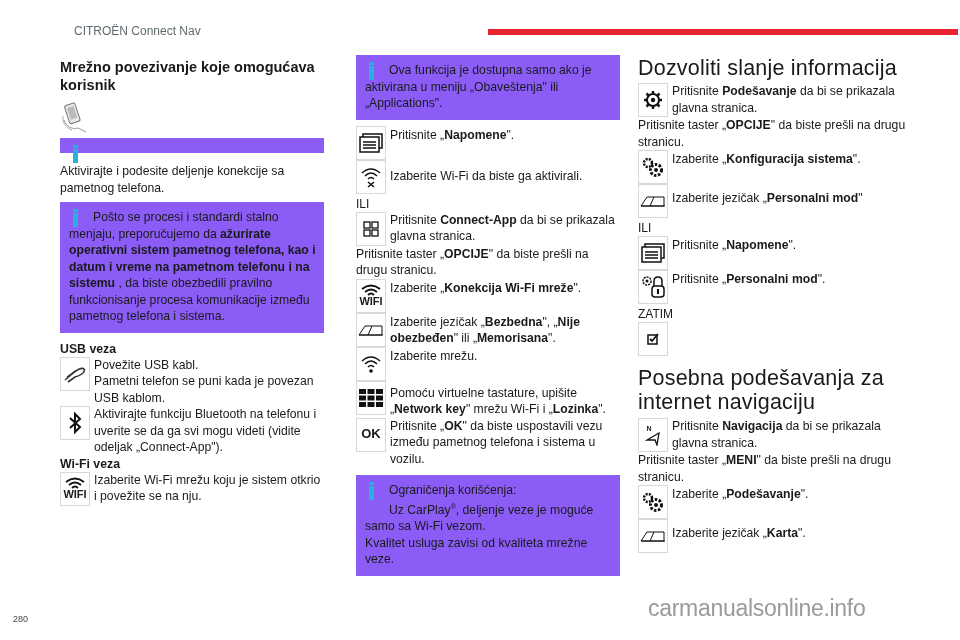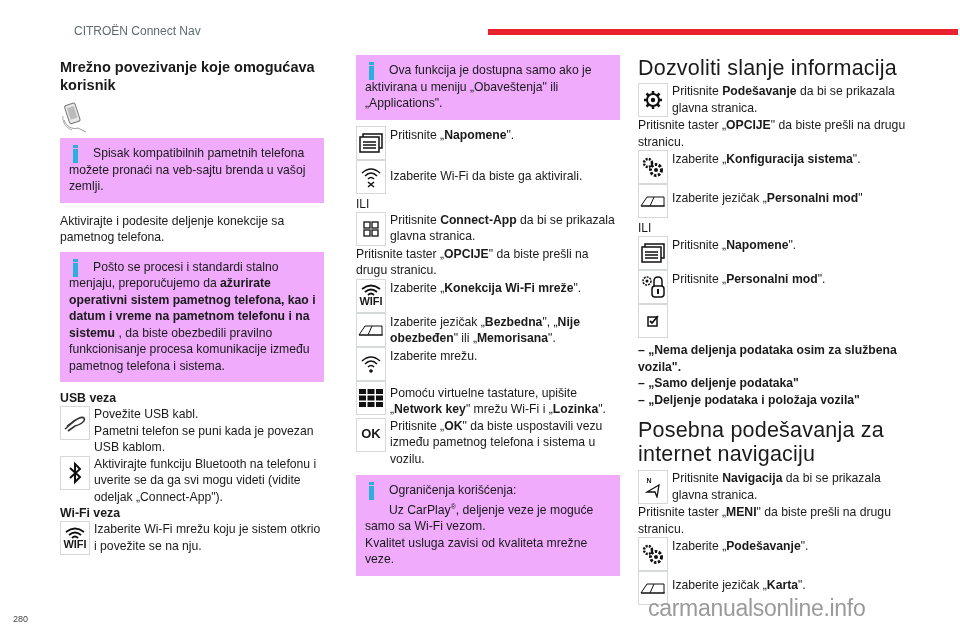--- a/index.html
+++ b/index.html
@@ -14,21 +14,21 @@
   .col1 { left: 60px; width: 264px; }
   .col2 { left: 356px; width: 264px; }
   .col3 { left: 638px; width: 270px; }
 
   .h2 { font-weight: bold; font-size: 14.5px; line-height: 18px; margin-top: 3px; }
   .h1 { font-weight: normal; font-size: 21.5px; line-height: 24px; letter-spacing: 0.2px; }
   .sub { font-weight: bold; font-size: 12.3px; line-height: 16px; }
   p { margin: 0; }
   .para { margin-top: 8px; }
 
-  .info { background: #f0abfc; padding: 7px 8px 8px 9px; position: relative; margin-top: 6px; }
+  .info { background: #8b5cf6; padding: 7px 8px 8px 9px; position: relative; margin-top: 6px; }
   .info .ibar { position: absolute; left: 13px; top: 11px; width: 5px; height: 14px; background: #2bb0dc; }
   .info .ibar::before { content: ""; position: absolute; left: 0; top: -4px; width: 5px; height: 3px; background: #2bb0dc; }
   .info .first { text-indent: 24px; }
 
   .step { display: flex; align-items: flex-start; min-height: 32px; }
   .step .ic { flex: 0 0 30px; width: 30px; height: 34px; border: 1px solid #d6d9da; margin-right: 4px; display: flex; align-items: center; justify-content: center; background: #fff; }
   .step .tx { padding-top: 1px; }
   .stepwrap { position: relative; }
   .float-ic { float: left; width: 30px; height: 34px; border: 1px solid #d6d9da; margin-right: 4px; display: flex; align-items: center; justify-content: center; background: #fff; }
   .clear { clear: both; }
@@ -48,21 +48,20 @@
   <div style="margin-top:8px; width:30px; height:32px;">
     <svg width="30" height="32" viewBox="0 0 30 32">
       <rect x="7" y="2" width="11" height="19" rx="2" transform="rotate(-18 12 12)" fill="#e8e8e8" stroke="#777" stroke-width="1"></rect>
       <rect x="9" y="5" width="7" height="12" transform="rotate(-18 12 12)" fill="#bbb"></rect>
       <path d="M4 18 C 6 24, 12 28, 18 26 L 26 30" fill="none" stroke="#999" stroke-width="1"></path>
       <path d="M3 14 C 2 20, 6 26, 12 28" fill="none" stroke="#aaa" stroke-width="1"></path>
     </svg>
   </div>
   <div class="info" style="margin-top:4px;">
     <span class="ibar"></span>
-    <p class="first">Spisak kompatibilnih pametnih telefona možete pronaći na veb-sajtu brenda u vašoj zemlji.</p>
   </div>
   <p class="para" style="margin-top:10px;">Aktivirajte i podesite deljenje konekcije sa pametnog telefona.</p>
   <div class="info" style="margin-top:6px;">
     <span class="ibar"></span>
     <p class="first"><span>Pošto se procesi i standardi stalno menjaju, preporučujemo da </span><b>ažurirate operativni sistem pametnog telefona, kao i datum i vreme na pametnom telefonu i na sistemu</b><span> , da biste obezbedili pravilno funkcionisanje procesa komunikacije između pametnog telefona i sistema.</span></p>
   </div>
 
   <div class="sub" style="margin-top:8px;">USB veza</div>
   <div class="stepwrap">
     <span class="float-ic">
@@ -262,32 +261,28 @@
       <svg width="26" height="26" viewBox="0 0 26 26">
           <circle cx="7" cy="7" r="4" fill="none" stroke="#111" stroke-width="1.5" stroke-dasharray="2 1"></circle>
           <circle cx="7" cy="7" r="1.5" fill="#111"></circle>
           <path d="M14 12 V7 Q14 3 18 3 Q22 3 22 7 V12" fill="none" stroke="#111" stroke-width="1.5"></path>
           <rect x="12" y="12" width="12" height="11" rx="3" fill="none" stroke="#111" stroke-width="1.5"></rect>
           <path d="M18 15 V20" stroke="#111" stroke-width="2"></path>
         </svg>
     </span>
     <p class="tx"><span>Pritisnite „</span><b>Personalni mod</b><span>".</span></p>
   </div>
+  <div class="small-label">ZATIM</div>
   <div class="step">
     <span class="ic">
       <svg width="12" height="12" viewBox="0 0 12 12">
           <rect x="1" y="2" width="9" height="9" fill="none" stroke="#111" stroke-width="1.5"></rect>
           <path d="M3 6 L5 8 L11 1" fill="none" stroke="#111" stroke-width="1.8"></path>
         </svg>
     </span>
-  </div>
-  <div style="margin-top:4px;">
-    <p class="dash">– „Nema deljenja podataka osim za službena vozila".</p>
-    <p class="dash">– „Samo deljenje podataka"</p>
-    <p class="dash">– „Deljenje podataka i položaja vozila"</p>
   </div>
 
   <div class="h1" style="margin-top:10px;">Posebna podešavanja za internet navigaciju</div>
 
   <div class="stepwrap" style="margin-top:4px;">
     <span class="float-ic" style="flex-direction:column;">
       <span style="font-weight:bold;font-size:7px;line-height:7px;margin-left:-8px;">N</span>
       <svg width="16" height="14" viewBox="0 0 16 14">
           <path d="M14 1 L 2 8 L 10 8 L 12 13 Z" fill="none" stroke="#111" stroke-width="1.3"></path>
         </svg>

